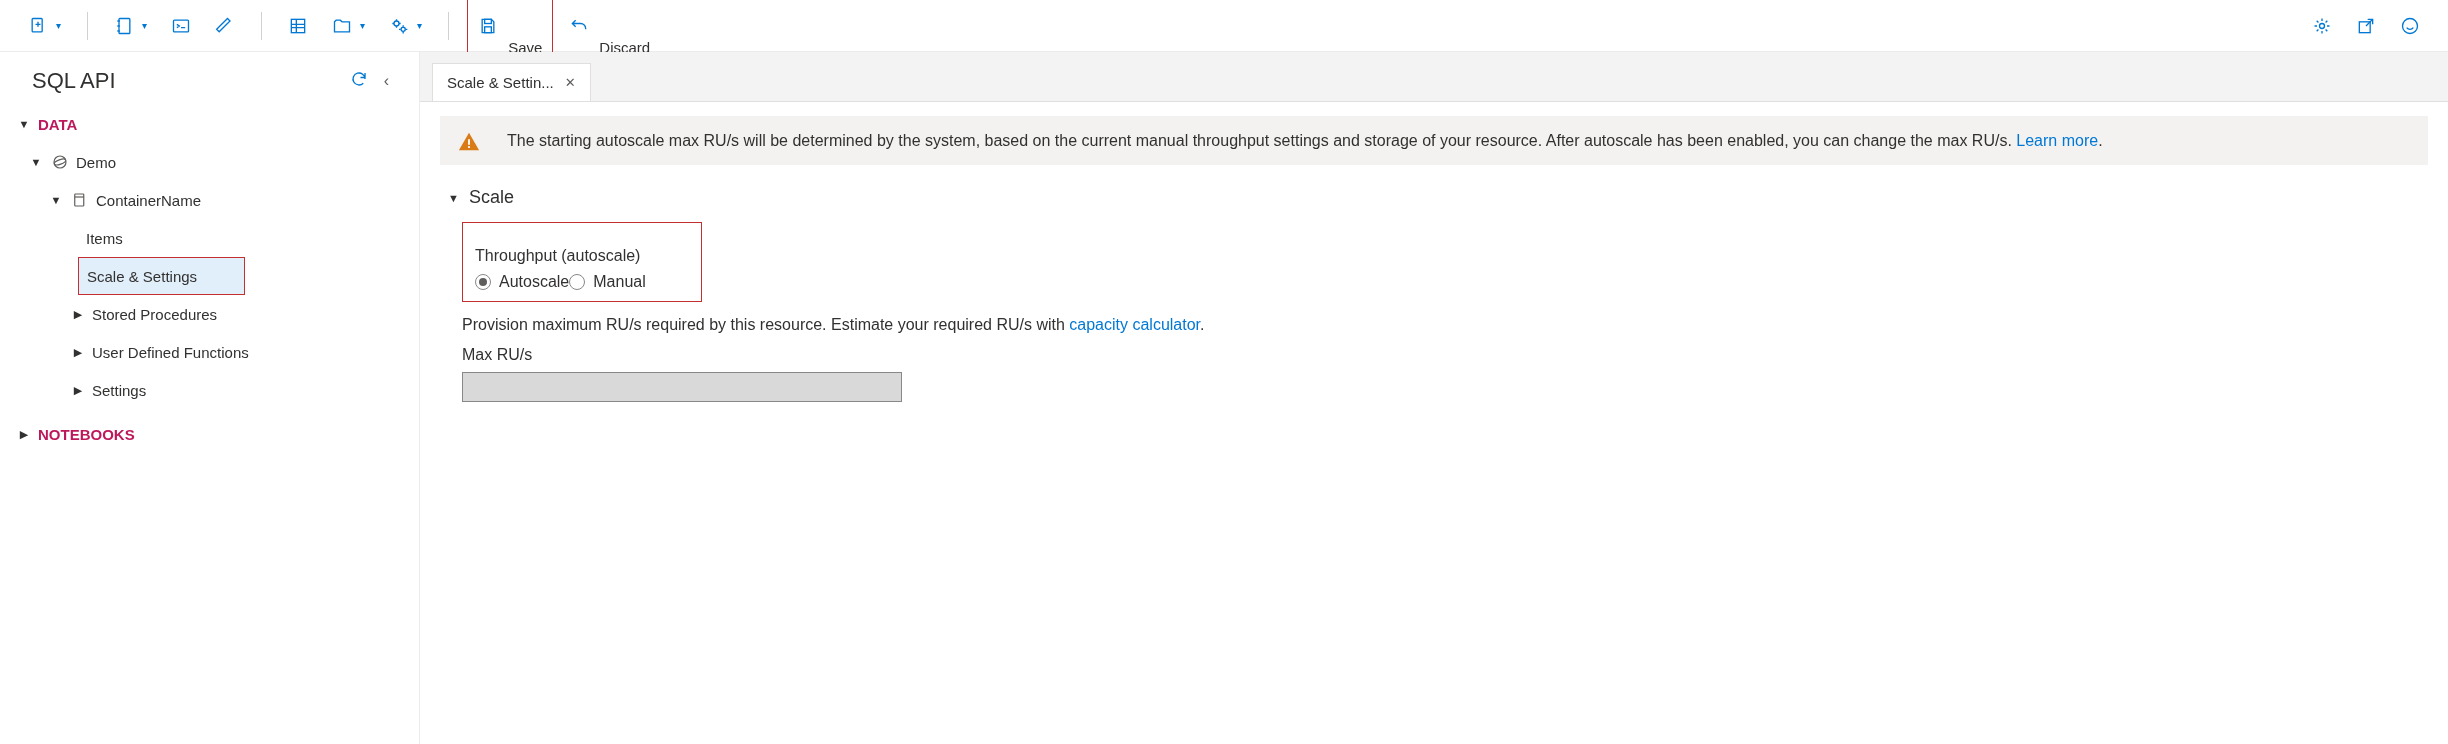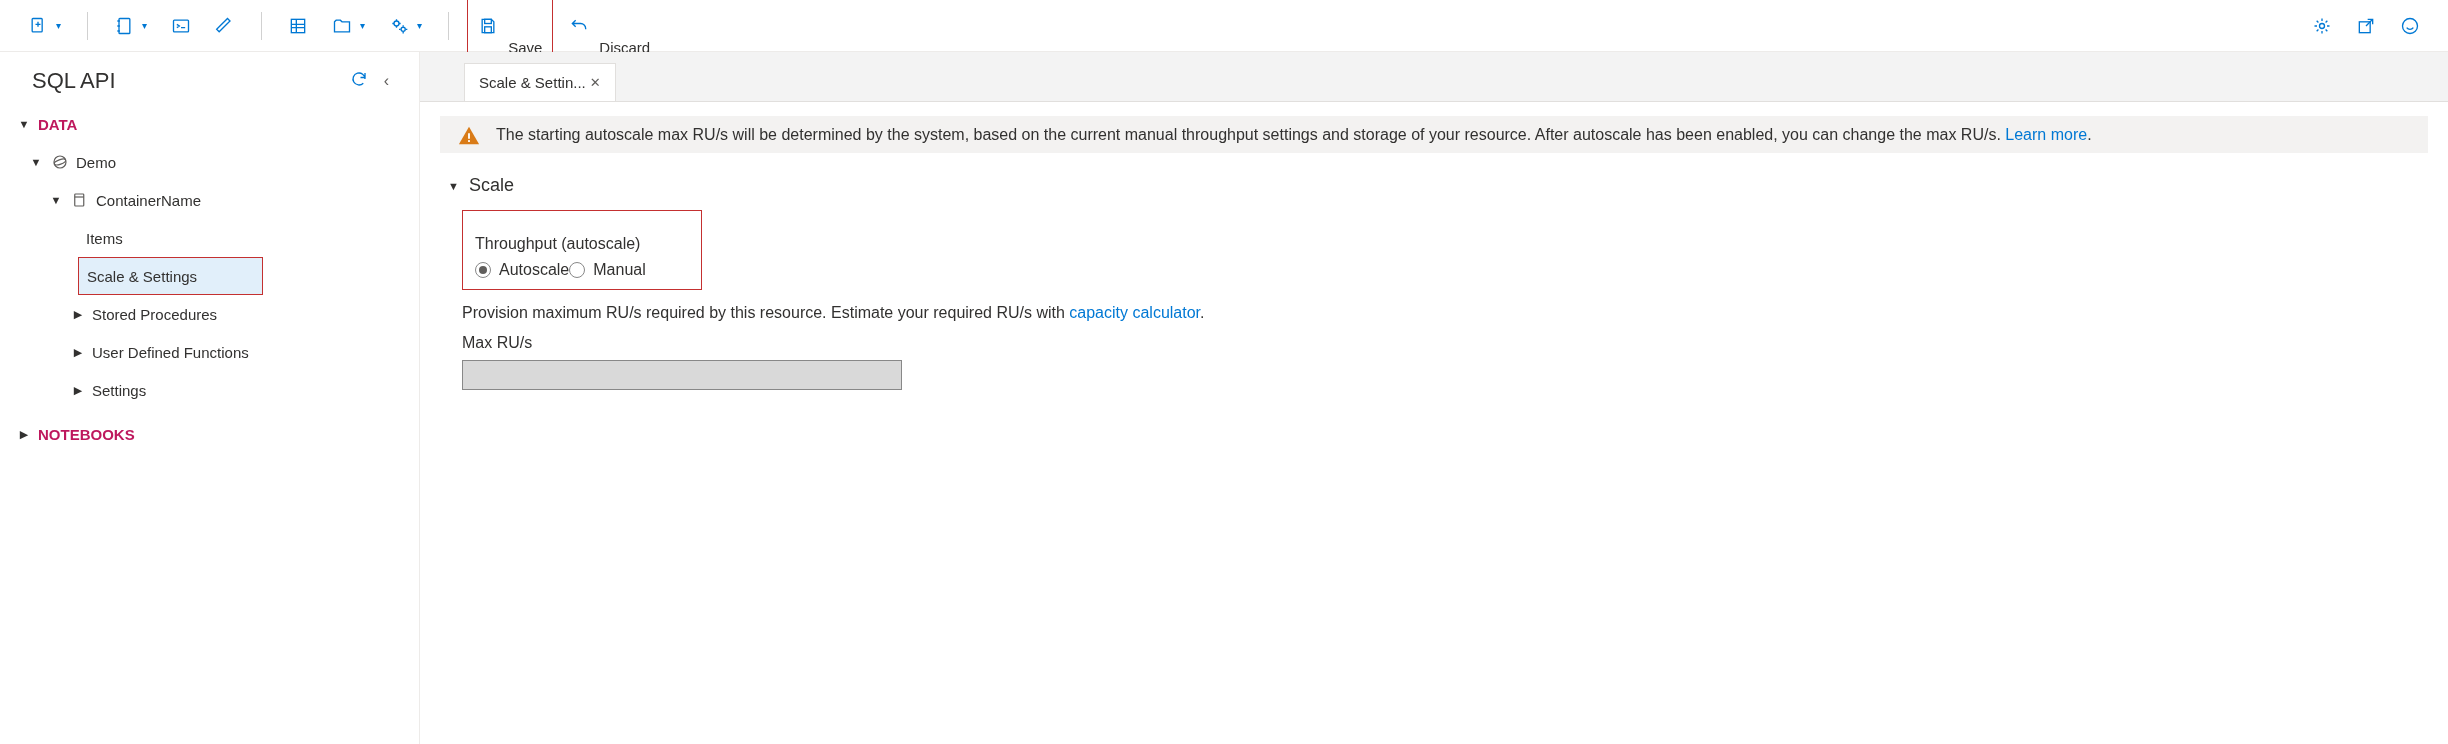--- a/index.html
+++ b/index.html
@@ -55,21 +55,21 @@
       display: flex;
       align-items: center;
       height: 38px;
       cursor: pointer;
     }
     .tree-row.selected {
       background: #e1effa;
       border: 1.5px solid #c43030;
       margin-left: 78px;
       padding-left: 8px;
-      width: 185px;
+      width: 167px;
     }
     .tree-caret { width: 12px; display: inline-flex; justify-content: center; margin-right: 8px; font-size: 11px; color: #323130; }
     .tree-icon { width: 20px; height: 20px; display: inline-flex; align-items: center; justify-content: center; margin-right: 6px; color: #605e5c; }
     .tree-label {}
     .tree-section { font-weight: 600; color: #be185d; }
     .indent-0 { padding-left: 18px; }
     .indent-1 { padding-left: 30px; }
     .indent-2 { padding-left: 50px; }
     .indent-3 { padding-left: 86px; }
     .indent-3b { padding-left: 72px; }
@@ -86,34 +86,33 @@
       padding-left: 12px;
       border-bottom: 1px solid #e1dfdd;
     }
     .tab {
       background: #ffffff;
       border: 1px solid #e1dfdd;
       border-bottom: none;
       padding: 10px 14px;
       display: flex;
       align-items: center;
-      gap: 4px;
+      gap: 11px;
       font-size: 15px;
-      margin-left: 32px;
     }
     .tab-close { color: #605e5c; cursor: pointer; font-size: 13px; }
     .main-body {
       padding: 14px 20px;
       overflow: auto;
     }
     .info-banner {
       background: #f3f2f1;
       display: flex;
-      gap: 16px;
-      padding: 6px 18px;
+      gap: 27px;
+      padding: 12px 18px;
       align-items: flex-end;
       margin-bottom: 22px;
       font-size: 16px;
       line-height: 1.5;
     }
     .warn-icon { width: 22px; height: 22px; flex-shrink: 0; margin-top: 3px; }
     .info-text a { color: #0078d4; text-decoration: none; }
     .section-hdr {
       display: flex;
       align-items: center;

